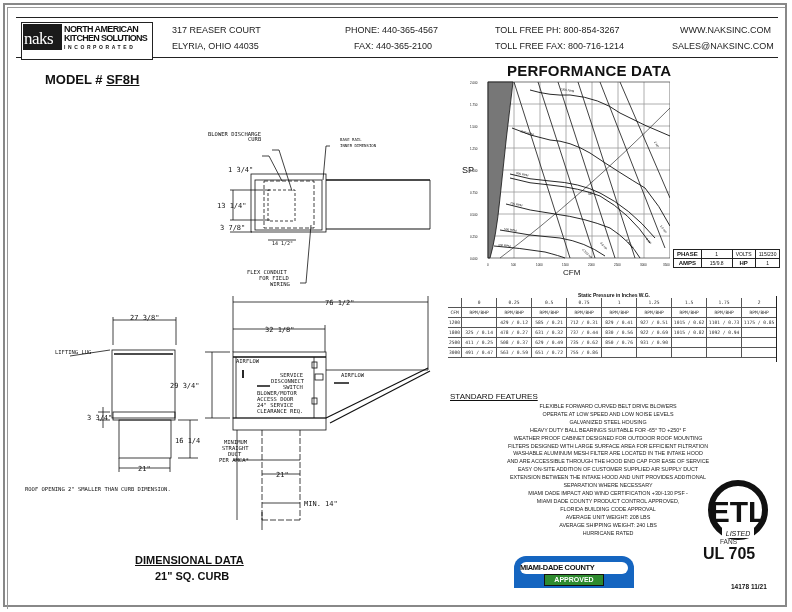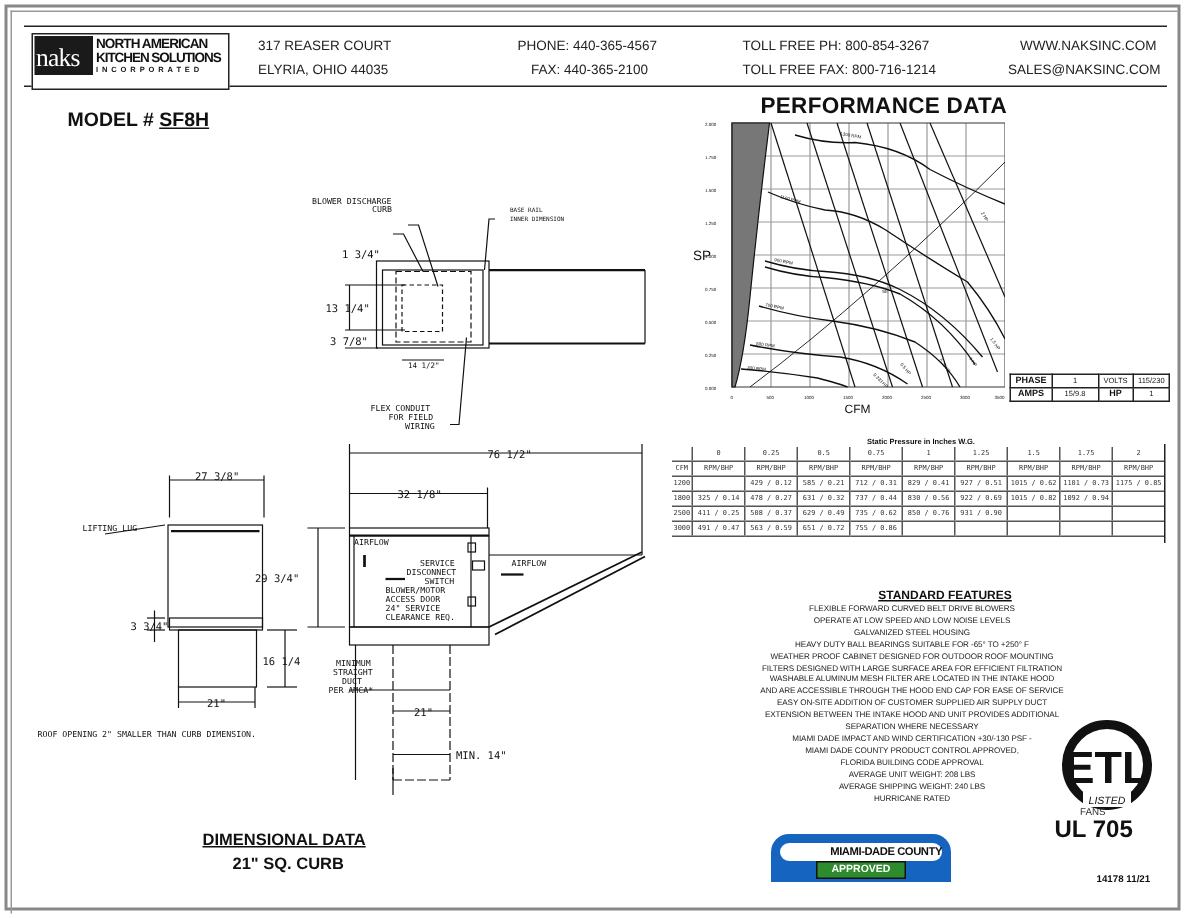--- a/index.html
+++ b/index.html
@@ -24,24 +24,24 @@
   .phase-tbl { position:absolute; left:673px; top:249px; border-collapse:collapse; font-size:5px; }
   .phase-tbl td { border:1px solid #222; padding:0 3px; height:8px; text-align:center; }
   .phase-tbl td.b { font-weight:bold; font-size:6px; }
   .sp-caption { position:absolute; left:578px; top:292px; font-size:5px; font-weight:bold; }
   .perf-tbl { position:absolute; left:448px; top:298px; border-collapse:collapse; font-family:"DejaVu Sans Mono", monospace; font-size:4.6px; color:#333; }
   .perf-tbl td { border-left:1px solid #555; padding:0 1px; height:9px; text-align:center; white-space:nowrap; width:32px; }
   .perf-tbl tr.hdr td { border-bottom:1px solid #555; }
   .perf-tbl tr.row td { border-bottom:1px solid #555; }
   .perf-tbl td.cfm { border-left:none; width:10px; }
   .vbar { position:absolute; left:776px; top:296px; width:1px; height:66px; background:#222; }
-  .feat-title { position:absolute; left:472px; top:392px; width:316px; text-align:center; font-size:8px; font-weight:bold; text-decoration:underline; }
+  .feat-title { position:absolute; left:450px; top:392px; width:316px; text-align:left; font-size:8px; font-weight:normal; text-decoration:underline; }
   .feat-list { position:absolute; left:450px; top:403px; width:316px; text-align:center; font-size:5.4px; line-height:7.9px; color:#222; letter-spacing:-0.05px; }
   .miami { position:absolute; left:514px; top:556px; width:120px; height:32px; background:#1565c0; border-radius:12px 12px 0 0; }
-  .miami .w { position:absolute; left:6px; top:6px; width:108px; height:12px; background:#fff; border-radius:8px; font-size:7.5px; font-weight:bold; text-align:right; line-height:12px; color:#111; letter-spacing:-0.3px; }
+  .miami .w { position:absolute; left:6px; top:6px; width:108px; height:12px; background:#fff; border-radius:8px; font-size:7.5px; font-weight:bold; text-align:left; line-height:12px; color:#111; letter-spacing:-0.3px; }
   .miami .g { position:absolute; left:30px; top:18px; width:58px; height:10px; background:#2e8b2e; color:#fff; font-size:7px; font-weight:bold; text-align:center; line-height:10px; border:1px solid #111; }
   .etl { position:absolute; left:698px; top:480px; }
   .fans { position:absolute; left:720px; top:538px; font-size:6.5px; color:#333; }
   .ul705 { position:absolute; left:703px; top:545px; font-size:16px; font-weight:bold; }
   .docno { position:absolute; left:731px; top:583px; font-size:6.5px; font-weight:bold; }
   .dim-title { position:absolute; left:135px; top:554px; font-size:11px; font-weight:bold; text-decoration:underline; }
   .dim-sub { position:absolute; left:155px; top:570px; font-size:11px; font-weight:bold; }
   .cad { font-family:"DejaVu Sans Mono", monospace; font-size:5.5px; fill:#111; }
   .cad-lg { font-family:"DejaVu Sans Mono", monospace; font-size:7px; fill:#111; }
 </style>

